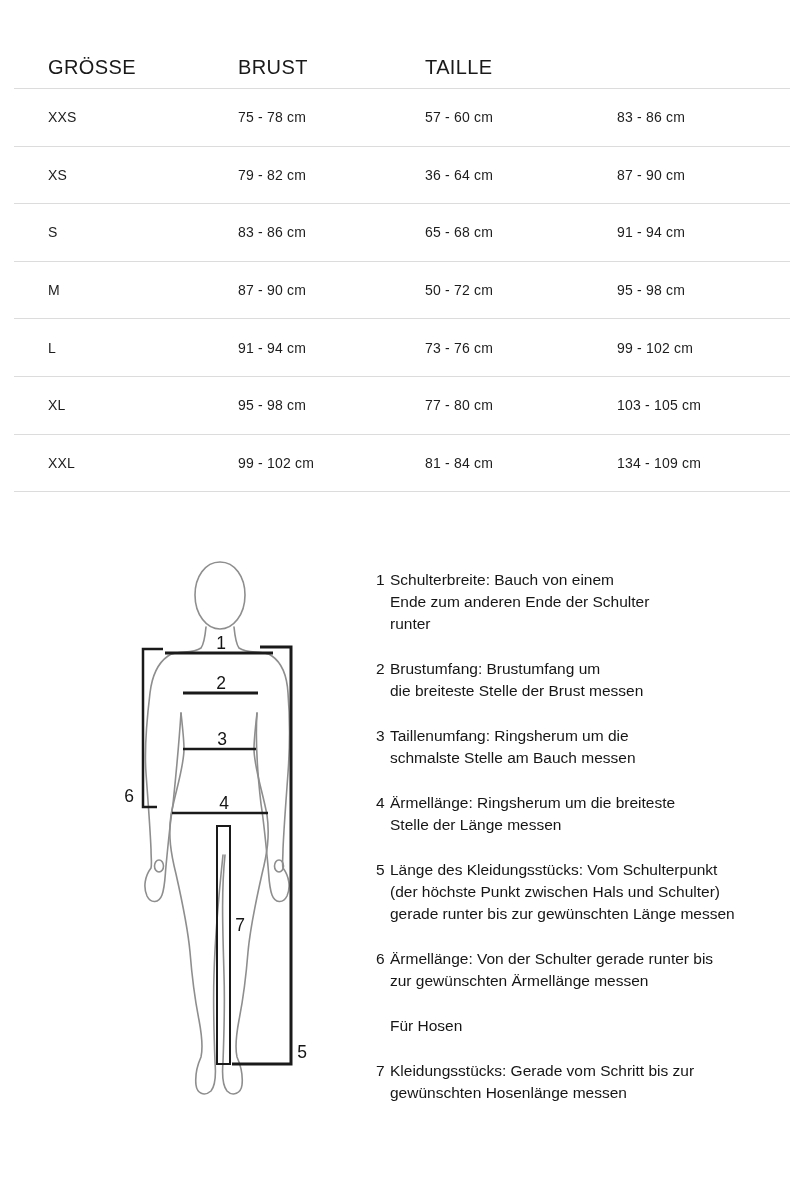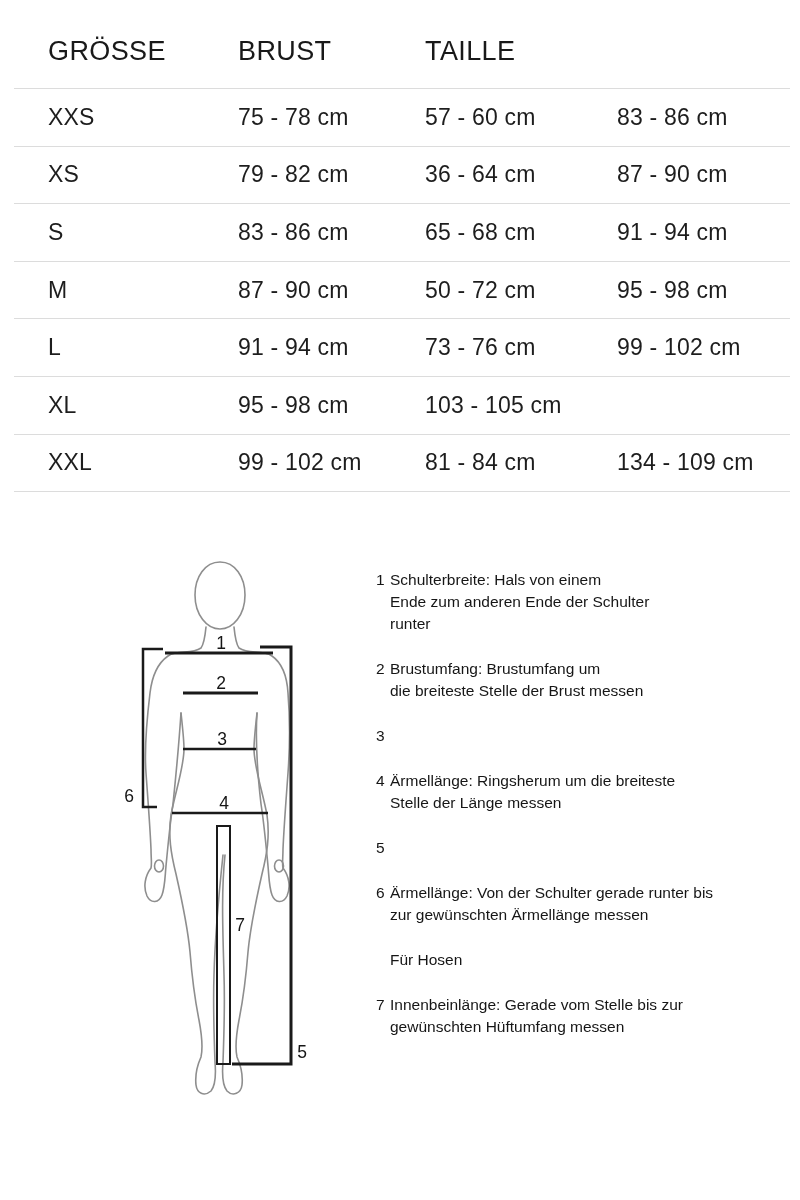--- a/index.html
+++ b/index.html
@@ -8,25 +8,25 @@
     font-family:"Liberation Sans", sans-serif; color:#1c1c1c; overflow:hidden;
   }
 
   
   .size-table { position:absolute; top:0; left:14px; width:776px; }
   .t-row {
     display:grid; grid-template-columns:190px 187px 192px 1fr;
     box-sizing:border-box; padding-left:34px;
     height:57.6px; align-items:center;
     border-bottom:1px solid #dcdcdc;
-    font-size:23px; letter-spacing:0.2px; color:#1d1d1d;
+    font-size:14px; letter-spacing:0.2px; color:#1d1d1d;
   }
   .t-row.t-head {
-    height:89px; align-items:end; padding-bottom:21px;
-    font-size:27px; letter-spacing:0.4px; color:#191919;
+    height:89px; align-items:end; padding-bottom:9px;
+    font-size:20px; letter-spacing:0.4px; color:#191919;
   }
   .t-cell { white-space:nowrap; }
 
   
   .figure-wrap { position:absolute; left:110px; top:548px; width:215px; height:560px; }
   .figure-wrap svg { display:block; width:100%; height:100%; }
   .outline { fill:none; stroke:#8e8e8e; stroke-width:1.6; stroke-linecap:round; stroke-linejoin:round; }
   .marker  { fill:none; stroke:#1a1a1a; stroke-linecap:butt; stroke-linejoin:miter; }
   .mlabel  { fill:#161616; font-family:"Liberation Sans", sans-serif; font-size:17.5px; text-anchor:middle; }
 
@@ -74,20 +74,21 @@
         </div>
         <div class="t-row">
           <div class="t-cell">L</div>
           <div class="t-cell">91 - 94 cm</div>
           <div class="t-cell">73 - 76 cm</div>
           <div class="t-cell">99 - 102 cm</div>
         </div>
         <div class="t-row">
           <div class="t-cell">XL</div>
           <div class="t-cell">95 - 98 cm</div>
+          <div class="t-cell">77 - 80 cm</div>
           <div class="t-cell">103 - 105 cm</div>
         </div>
         <div class="t-row">
           <div class="t-cell">XXL</div>
           <div class="t-cell">99 - 102 cm</div>
           <div class="t-cell">81 - 84 cm</div>
           <div class="t-cell">134 - 109 cm</div>
         </div>
       </div>
   </div>
@@ -121,60 +122,69 @@
         <text class="mlabel" x="129" y="802">6</text>
         <text class="mlabel" x="240" y="931">7</text>
       </g>
     </svg>
   </div>
 
   <div class="instructions">
       <div class="instr">
         <div class="num">1</div>
         <div class="lines">
-          <div class="line">Schulterbreite: Hals von einem</div>
+          <div class="line">Schulterbreite: Bauch von einem</div>
           <div class="line">Ende zum anderen Ende der Schulter</div>
           <div class="line">runter</div>
         </div>
       </div>
       <div class="instr">
         <div class="num">2</div>
         <div class="lines">
           <div class="line">Brustumfang: Brustumfang um</div>
           <div class="line">die breiteste Stelle der Brust messen</div>
         </div>
       </div>
       <div class="instr">
         <div class="num">3</div>
+        <div class="lines">
+          <div class="line">Taillenumfang: Ringsherum um die</div>
+          <div class="line">schmalste Stelle am Bauch messen</div>
+        </div>
       </div>
       <div class="instr">
         <div class="num">4</div>
         <div class="lines">
           <div class="line">Ärmellänge: Ringsherum um die breiteste</div>
           <div class="line">Stelle der Länge messen</div>
         </div>
       </div>
       <div class="instr">
         <div class="num">5</div>
+        <div class="lines">
+          <div class="line">Länge des Kleidungsstücks: Vom Schulterpunkt</div>
+          <div class="line">(der höchste Punkt zwischen Hals und Schulter)</div>
+          <div class="line">gerade runter bis zur gewünschten Länge messen</div>
+        </div>
       </div>
       <div class="instr">
         <div class="num">6</div>
         <div class="lines">
           <div class="line">Ärmellänge: Von der Schulter gerade runter bis</div>
           <div class="line">zur gewünschten Ärmellänge messen</div>
         </div>
       </div>
       <div class="instr">
         <div class="num"></div>
         <div class="lines">
           <div class="line">Für Hosen</div>
         </div>
       </div>
       <div class="instr">
         <div class="num">7</div>
         <div class="lines">
-          <div class="line">Innenbeinlänge: Gerade vom Stelle bis zur</div>
-          <div class="line">gewünschten Hüftumfang messen</div>
+          <div class="line">Kleidungsstücks: Gerade vom Schritt bis zur</div>
+          <div class="line">gewünschten Hosenlänge messen</div>
         </div>
       </div>
     </div>
 
 </div>
 
 </body></html>

